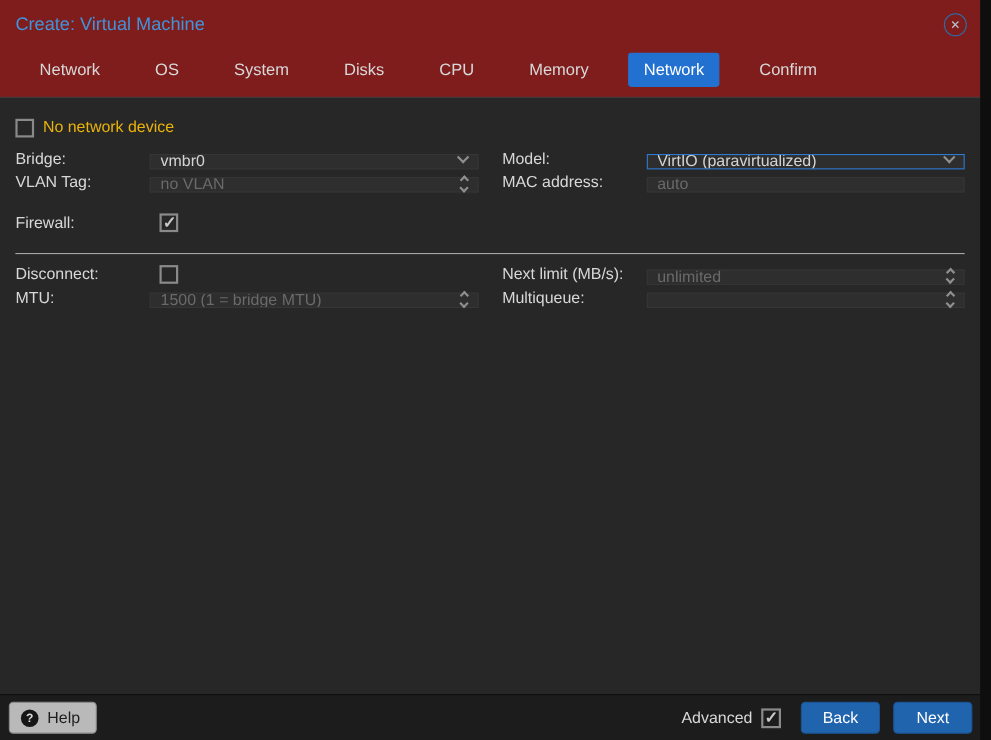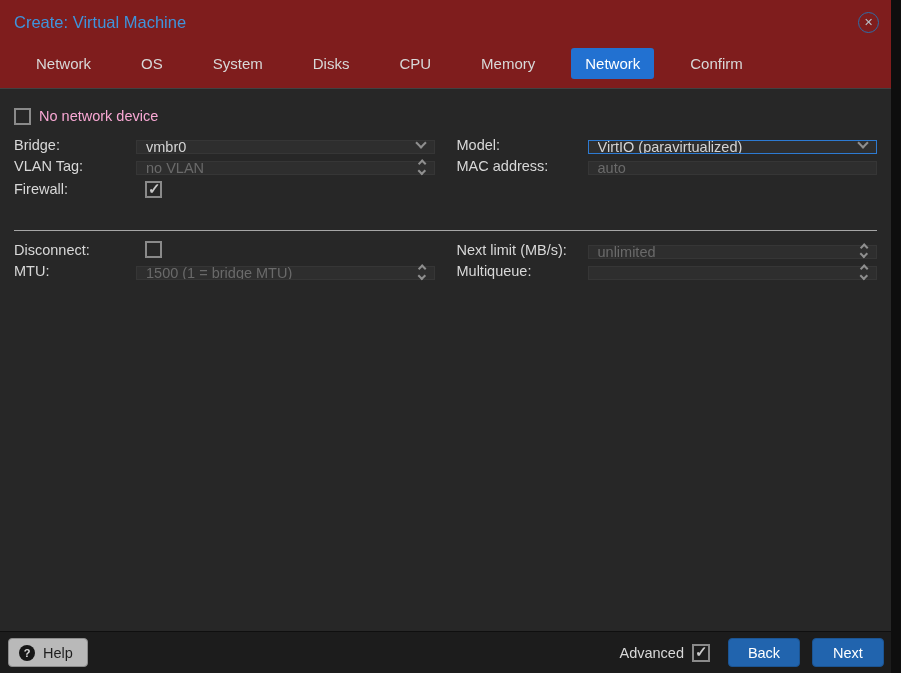--- a/index.html
+++ b/index.html
@@ -47,21 +47,21 @@
   .checkbox {
     display: inline-block; width: 17px; height: 17px;
     border: 2px solid #8a8a8a; background: transparent;
     position: relative; cursor: pointer; flex: none;
   }
   .checkbox[data-checked="true"]::after {
     content: "✓"; position: absolute; left: 1px; top: -3px;
     color: #c9c9c9; font-size: 15px; font-weight: bold;
   }
   .cb-row { display: flex; align-items: center; height: 20px; margin-bottom: 11px; }
-  .cb-row .cb-label { color: #f9a8d4; font-size: 14.5px; margin-left: 8px; }
+  .cb-row .cb-label { color: #eab308; font-size: 14.5px; margin-left: 8px; }
 
   .grid-row { display: flex; margin-bottom: 5px; }
   .col { width: 426px; display: flex; align-items: center; }
   .col.right { margin-left: 22px; }
   .col > label {
     width: 122px; flex: none; color: #d8d8d8; font-size: 14.5px;
   }
   .col.right > label { width: 131px; }
   .field { position: relative; flex: 1; height: 14px; }
   .field input {
@@ -85,21 +85,21 @@
     display: block; width: 7px; height: 7px;
     border-right: 2px solid #8f8f8f; border-bottom: 2px solid #8f8f8f;
   }
   .chev.down { transform: rotate(45deg); }
   .chev.up   { transform: rotate(-135deg); }
   .trigger.combo-trigger .chev { width: 8px; height: 8px; margin-top: -4px; }
   .trigger.spinner .chev { width: 6px; height: 6px; }
   .trigger.spinner .chev.up { margin-bottom: 2px; margin-top: 2px; }
   .trigger.spinner .chev.down { margin-top: -1px; }
 
-  .inline-cb-row { display: flex; align-items: flex-start; height: 30px; margin-top: 7px; }
+  .inline-cb-row { display: flex; align-items: flex-end; height: 30px; margin-top: 7px; }
   .inline-cb-row > label { width: 122px; flex: none; color: #d8d8d8; font-size: 14.5px; }
   .inline-cb-row .checkbox { margin-left: 9px; }
 
   .grid-row .cb-cell { display: flex; align-items: center; flex: 1; }
   .grid-row .cb-cell .checkbox { margin-left: 9px; }
 
   .separator {
     height: 1px; background: #a6a6a6; border: none;
     margin: 19px 0 10px 0;
   }

